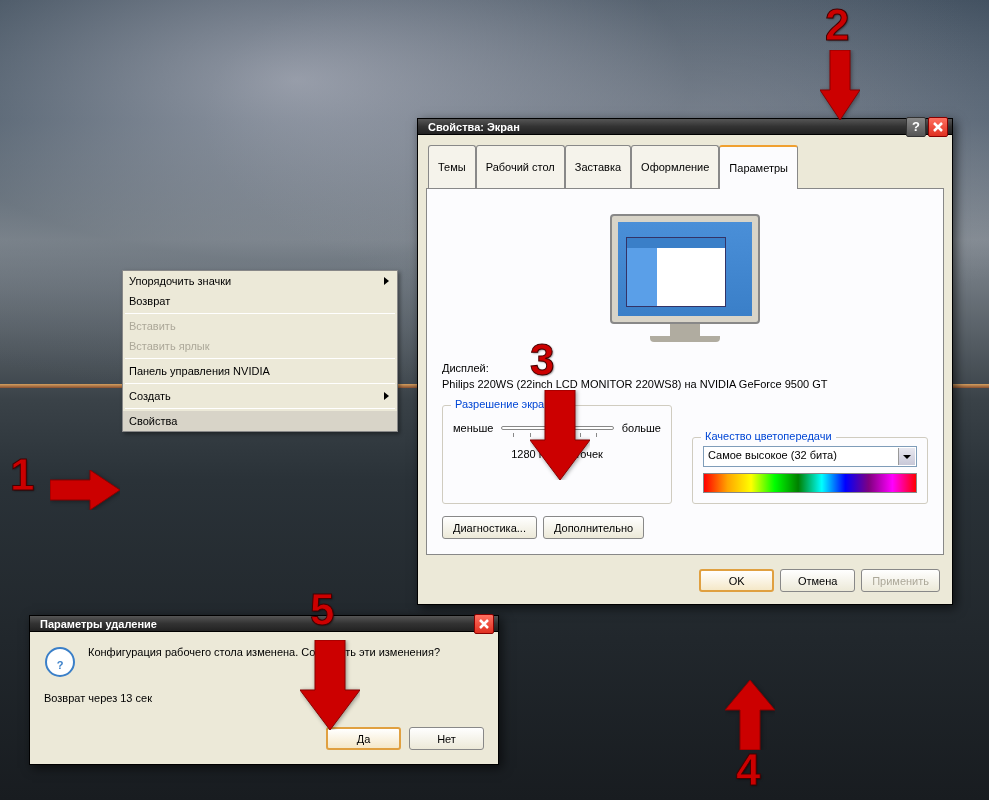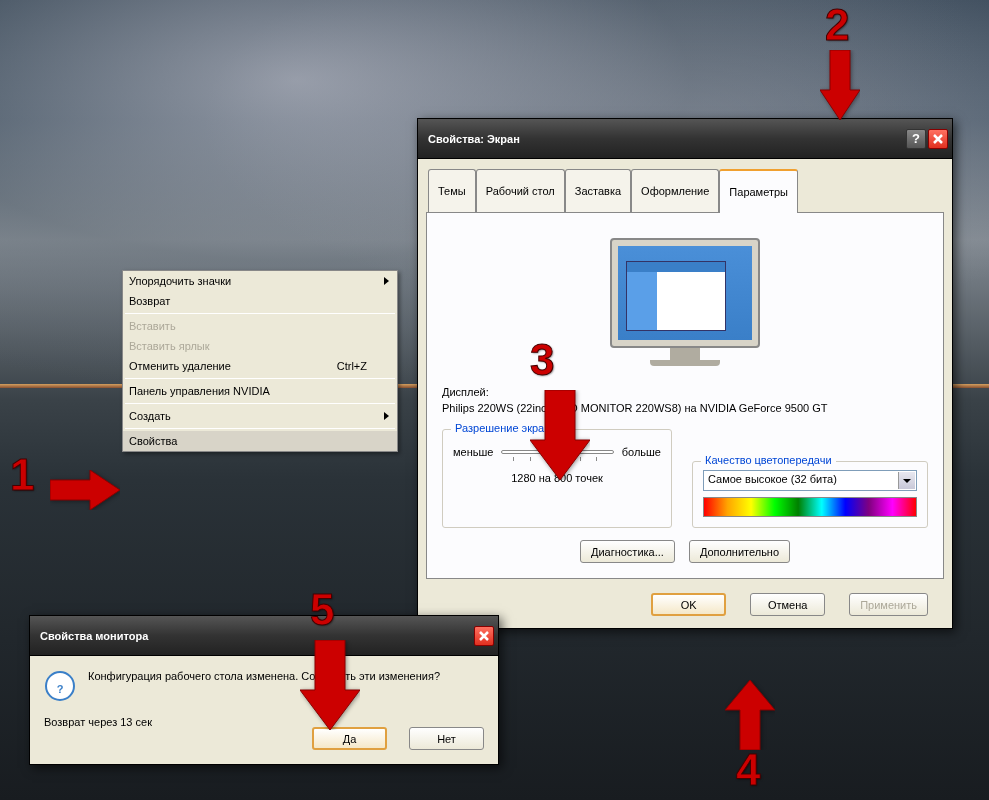--- a/index.html
+++ b/index.html
@@ -13,21 +13,21 @@
 .context-menu { position: absolute; left: 122px; top: 270px; width: 276px; background: #ece9d8; border: 1px solid #888; box-shadow: 2px 2px 4px rgba(0,0,0,0.4); }
 .context-menu .item { padding: 4px 20px 4px 6px; cursor: default; position: relative; }
 .context-menu .item.hover { background: #d8d4c8; }
 .context-menu .item.disabled { color: #aca899; }
 .context-menu .sep { height: 1px; background: #aca899; margin: 2px 2px; border-bottom: 1px solid #fff; }
 .context-menu .hotkey { position: absolute; right: 30px; }
 .context-menu .submenu-arrow { position: absolute; right: 8px; top: 6px; width: 0; height: 0; border-top: 4px solid transparent; border-bottom: 4px solid transparent; border-left: 5px solid #000; }
 
 
 .dialog { position: absolute; background: #ece9d8; border: 1px solid #000; box-shadow: 3px 3px 10px rgba(0,0,0,0.6); }
-.titlebar { height: 40px; background: linear-gradient(to bottom, #555 0%, #333 50%, #222 100%); display: flex; align-items: center; padding: 0 4px 0 10px; color: #fff; font-weight: bold; border-bottom: 1px solid #000; }
+.titlebar { height: 16px; background: linear-gradient(to bottom, #555 0%, #333 50%, #222 100%); display: flex; align-items: center; padding: 0 4px 0 10px; color: #fff; font-weight: bold; border-bottom: 1px solid #000; }
 .titlebar .title { flex: 1; }
 .titlebar .btn { width: 20px; height: 20px; margin-left: 2px; display: flex; align-items: center; justify-content: center; cursor: pointer; border-radius: 2px; }
 .titlebar .help-btn { background: linear-gradient(to bottom, #888, #555); color: #fff; font-weight: bold; font-size: 13px; border: 1px solid #333; }
 .titlebar .close-btn { background: linear-gradient(to bottom, #ff7060, #e03020); border: 1px solid #800; }
 .titlebar .close-btn svg { stroke: #fff; stroke-width: 2.5; }
 
 
 .display-dialog { left: 417px; top: 118px; width: 536px; }
 .tab-strip { display: flex; padding: 10px 8px 0 10px; background: #ece9d8; }
 .tab { padding: 15px 9px; border: 1px solid #888; border-bottom: none; background: #f5f3eb; margin-right: 0px; border-radius: 3px 3px 0 0; position: relative; cursor: pointer; }
@@ -58,33 +58,33 @@
 .slider-ticks { position: absolute; top: 6px; left: 0; right: 0; height: 4px; }
 .slider-ticks span { position: absolute; width: 1px; height: 4px; background: #888; }
 .slider-thumb { position: absolute; top: -7px; left: 45%; width: 11px; height: 18px; background: linear-gradient(to bottom, #f8f8f8, #d0d0d0); border: 1px solid #666; border-radius: 2px; cursor: pointer; }
 .res-value { text-align: center; margin-top: 14px; }
 
 .combo { width: 100%; height: 21px; border: 1px solid #7f9db9; background: #fff; padding: 2px 4px; position: relative; cursor: pointer; }
 .combo-arrow { position: absolute; right: 1px; top: 1px; bottom: 1px; width: 17px; background: linear-gradient(to bottom, #e8e8f0, #c8c8d8); border-left: 1px solid #999; display: flex; align-items: center; justify-content: center; }
 .combo-arrow::after { content: ''; border-left: 4px solid transparent; border-right: 4px solid transparent; border-top: 4px solid #000; }
 .color-spectrum { height: 20px; margin-top: 6px; background: linear-gradient(to right, red, orange, yellow, lime, green, cyan, blue, purple, magenta, red); border: 1px solid #888; }
 
-.action-row { display: flex; justify-content: center; gap: 14px; margin-top: 12px; }
+.action-row { display: flex; justify-content: flex-start; gap: 6px; margin-top: 12px; }
 .std-btn { min-width: 75px; height: 23px; padding: 0 10px; background: linear-gradient(to bottom, #fff, #ece9d8); border: 1px solid #888; border-radius: 3px; cursor: pointer; }
 .std-btn.default { border: 2px solid #e0a040; background: linear-gradient(to bottom, #fff, #f5e8c8); }
 .std-btn.disabled { color: #aca899; }
-.bottom-buttons { display: flex; justify-content: flex-end; gap: 24px; padding: 6px 24px 12px 12px; }
+.bottom-buttons { display: flex; justify-content: flex-end; gap: 6px; padding: 6px 12px 12px 12px; }
 
 
 .confirm-dialog { left: 29px; top: 615px; width: 470px; }
 .confirm-body { padding: 14px 14px 14px 14px; display: flex; gap: 12px; }
 .confirm-icon { width: 32px; height: 32px; flex-shrink: 0; }
 .confirm-text { flex: 1; }
 .confirm-countdown { padding: 0 14px 14px 14px; }
-.confirm-buttons { display: flex; justify-content: center; gap: 22px; padding: 0 14px 14px 14px; position: absolute; right: 0; bottom: 0; }
+.confirm-buttons { display: flex; justify-content: center; gap: 8px; padding: 0 14px 14px 14px; position: absolute; right: 0; bottom: 0; }
 
 
 .marker { position: absolute; pointer-events: none; }
 .marker-num { color: #cc0000; font-family: Impact, 'Arial Black', sans-serif; font-size: 44px; font-weight: 900; -webkit-text-stroke: 1px #400; text-shadow: 1px 1px 2px rgba(0,0,0,0.5); }
 .marker-arrow { fill: #cc0000; stroke: #800; stroke-width: 1; filter: drop-shadow(1px 1px 2px rgba(0,0,0,0.4)); }
 </style>
 </head>
 <body>
 
 <div class="sky"></div>
@@ -97,24 +97,20 @@
   </div>
   <div class="item">
     <span>Возврат</span>
   </div>
   <div class="sep"></div>
   <div class="item disabled">
     <span>Вставить</span>
   </div>
   <div class="item disabled">
     <span>Вставить ярлык</span>
-  </div>
-  <div class="item">
-    <span>Отменить удаление</span>
-    <span class="hotkey">Ctrl+Z</span>
   </div>
   <div class="sep"></div>
   <div class="item">
     <span>Панель управления NVIDIA</span>
   </div>
   <div class="sep"></div>
   <div class="item">
     <span>Создать</span>
     <span class="submenu-arrow"></span>
   </div>
@@ -194,21 +190,21 @@
   </div>
   <div class="bottom-buttons">
     <button class="std-btn default"><span>OK</span></button>
     <button class="std-btn"><span>Отмена</span></button>
     <button class="std-btn disabled"><span>Применить</span></button>
   </div>
 </div>
 
 <div class="dialog confirm-dialog" style="height:150px">
   <div class="titlebar">
-    <span class="title">Свойства монитора</span>
+    <span class="title">Параметры удаление</span>
     <div class="btn close-btn">
       <svg width="12" height="12" viewBox="0 0 12 12">
           <path d="M2 2 L10 10 M10 2 L2 10"></path>
         </svg>
     </div>
   </div>
   <div class="confirm-body">
     <svg class="confirm-icon" viewBox="0 0 32 32">
       <circle cx="16" cy="16" r="14" fill="#fff" stroke="#3a7fc8" stroke-width="2"></circle>
       <text x="16" y="23" text-anchor="middle" font-size="20" font-weight="bold" fill="#3a7fc8">?</text>

